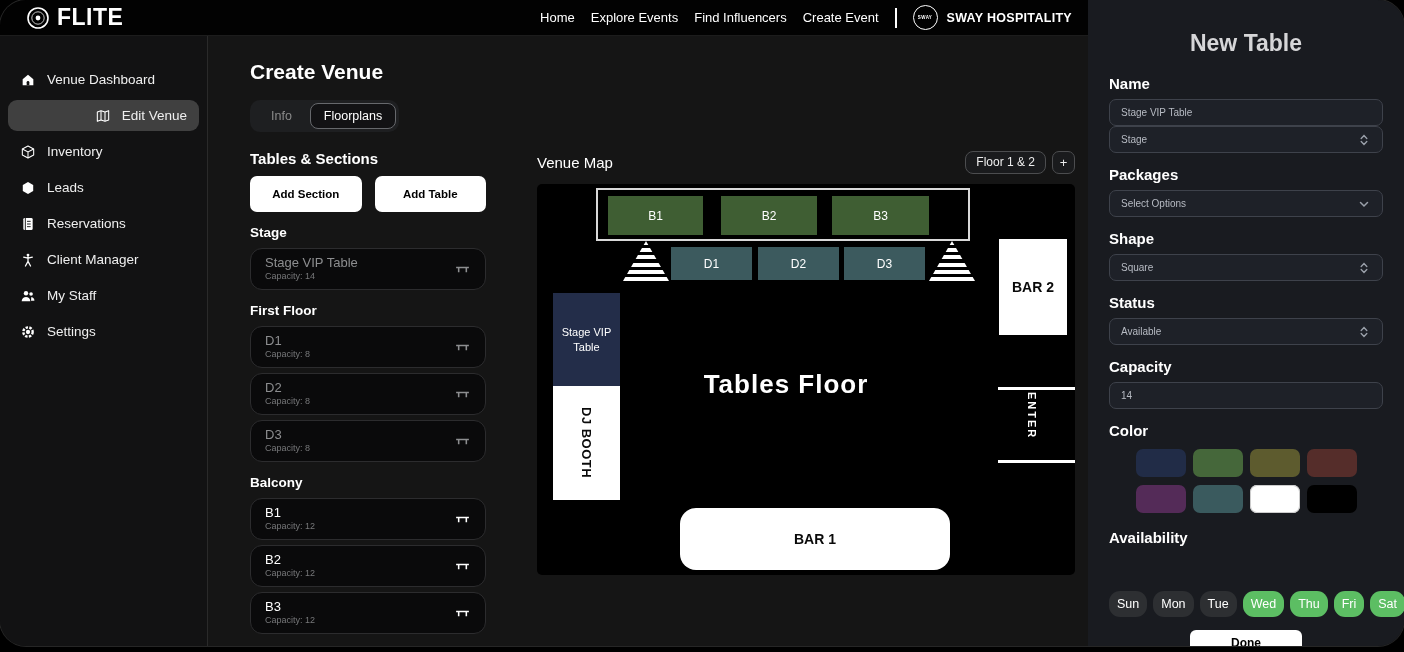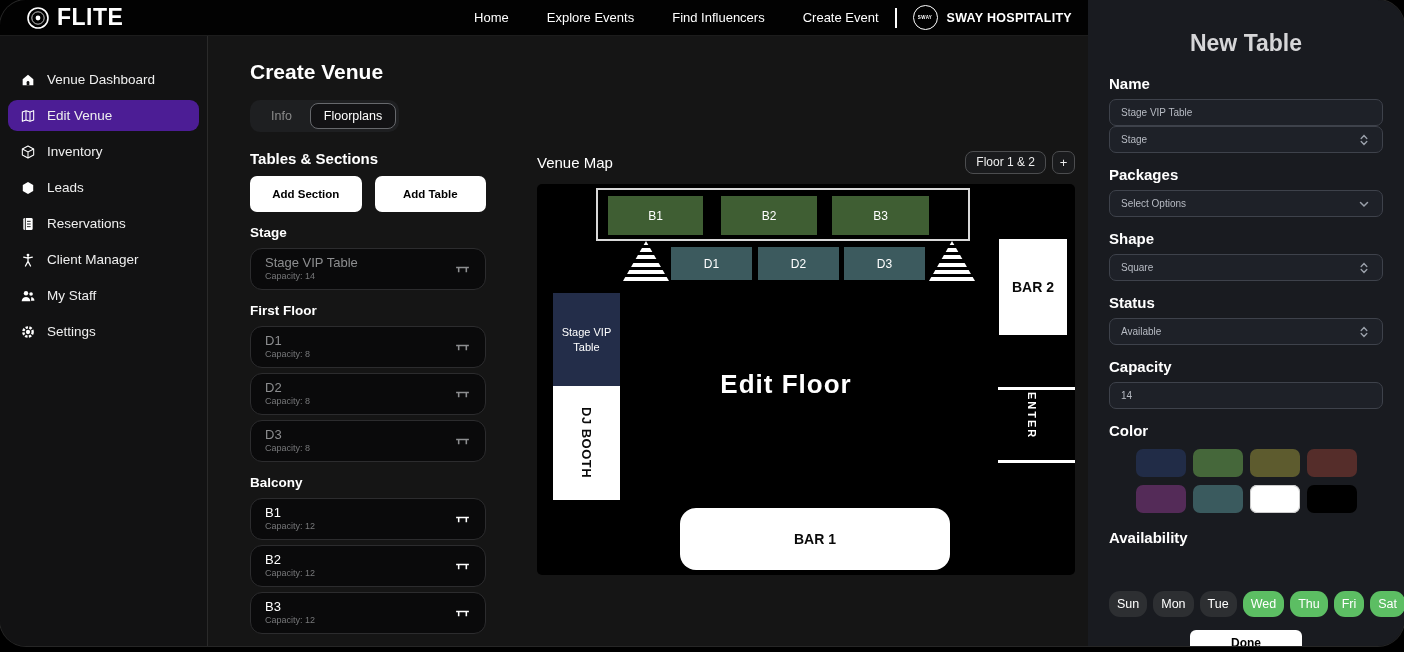--- a/index.html
+++ b/index.html
@@ -9,37 +9,37 @@
   .window { position:absolute; left:0; top:0; width:1404px; height:646px;
     background:#141414; border-radius:26px; overflow:hidden; display:flex;
     box-shadow:0 0 0 1px #262626; }
 
   
   .left-part { width:1088px; display:flex; flex-direction:column; }
   .topbar { height:36px; background:#020202; display:flex; align-items:center;
     padding:0 16px 0 26px; border-bottom:1px solid #1c1c1c; flex-shrink:0; }
   .brand { display:flex; align-items:center; gap:7px; cursor:pointer; }
   .brand-text { color:#fff; font-size:23px; font-weight:800; letter-spacing:.5px; }
-  .nav-links { display:flex; align-items:center; gap:38px; margin-left:auto; }
+  .nav-links { display:flex; align-items:center; gap:16px; margin-left:auto; }
   .nav-link { color:#fff; font-size:13px; cursor:pointer; white-space:nowrap; }
   .nav-sep { width:2px; height:20px; background:#fff; margin:0 4px 0 16px; }
   .account { display:flex; align-items:center; gap:9px; margin-left:12px; cursor:pointer; }
   .avatar { width:25px; height:25px; border-radius:50%; border:1.5px solid #fff;
     background:#000; color:#fff; font-size:4.5px; font-weight:700; display:flex;
     align-items:center; justify-content:center; letter-spacing:.4px; }
   .account-name { color:#fff; font-size:12.5px; font-weight:600; letter-spacing:.3px; }
 
   .body-row { flex:1; display:flex; min-height:0; }
 
   
   .sidebar { width:208px; background:#121213; border-right:1px solid #2a2a2a;
     padding:28px 8px 0 8px; flex-shrink:0; }
   .side-item { display:flex; align-items:center; gap:11px; height:31px; padding:0 12px;
     border-radius:9px; color:#efefef; font-size:13.5px; margin-bottom:5px; cursor:pointer; }
-  .side-item.active { background:#4c1d95; }
+  .side-item.active { background:#404040;justify-content:flex-end; }
   .side-item svg { flex-shrink:0; }
 
   
   .main { flex:1; padding:24px 0 0 42px; overflow:hidden; background:#151515; }
   .main-title { color:#fff; font-size:21px; font-weight:700; }
   .tabs { display:inline-flex; background:#1e1f21; border-radius:10px; padding:3px;
     margin-top:16px; }
   .tab { font-size:12.5px; color:#8a8a8a; padding:6px 18px; border-radius:8px;
     cursor:pointer; }
   .tab.active { color:#fff; background:#121214; border:1px solid #66686c; padding:5px 13px; }
@@ -313,21 +313,21 @@
                   <div class="map-table" style="left: 184px; top: 12px; width: 96px; height: 39px; background: rgb(63, 94, 51);">B2</div>
                   <div class="map-table" style="left: 295px; top: 12px; width: 97px; height: 39px; background: rgb(63, 94, 51);">B3</div>
                   <div class="map-table" style="left: 134px; top: 63px; width: 81px; height: 33px; background: rgb(60, 90, 94);">D1</div>
                   <div class="map-table" style="left: 221px; top: 63px; width: 81px; height: 33px; background: rgb(60, 90, 94);">D2</div>
                   <div class="map-table" style="left: 307px; top: 63px; width: 81px; height: 33px; background: rgb(60, 90, 94);">D3</div>
                 </div>
               <div class="stair" style="left:86px;top:57px;"></div>
               <div class="stair" style="left:392px;top:57px;"></div>
               <div class="stage-table" style="background: rgb(35, 45, 73);">Stage VIP Table</div>
               <div class="dj-booth">DJ BOOTH</div>
-              <div class="dance-floor">Edit Floor</div>
+              <div class="dance-floor">Tables Floor</div>
               <div class="bar1">BAR 1</div>
               <div class="bar2">BAR 2</div>
               <div class="enter-line" style="top:203px;"></div>
               <div class="enter-line" style="top:276px;"></div>
               <div class="enter-text">ENTER</div>
             </div>
           </div>
         </div>
       </div>
     </div>

